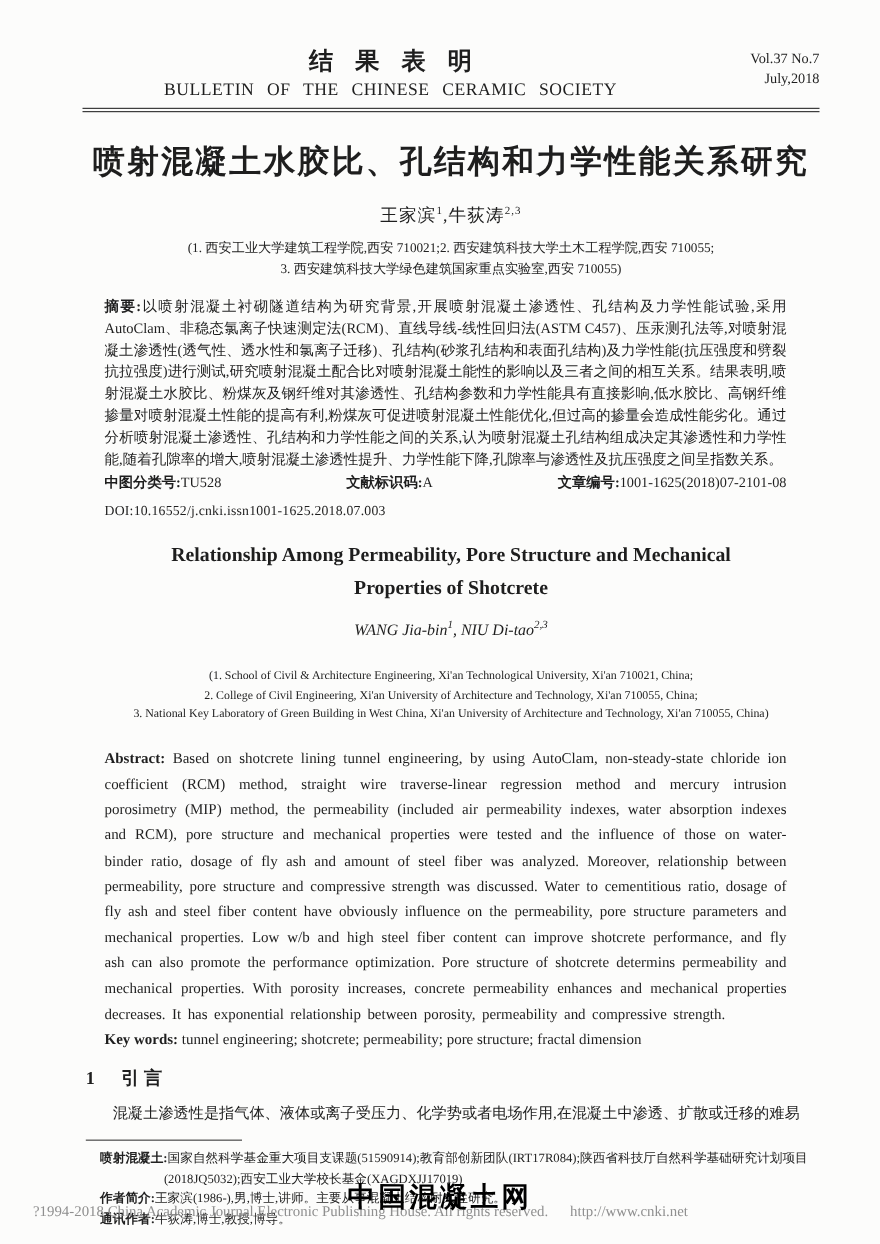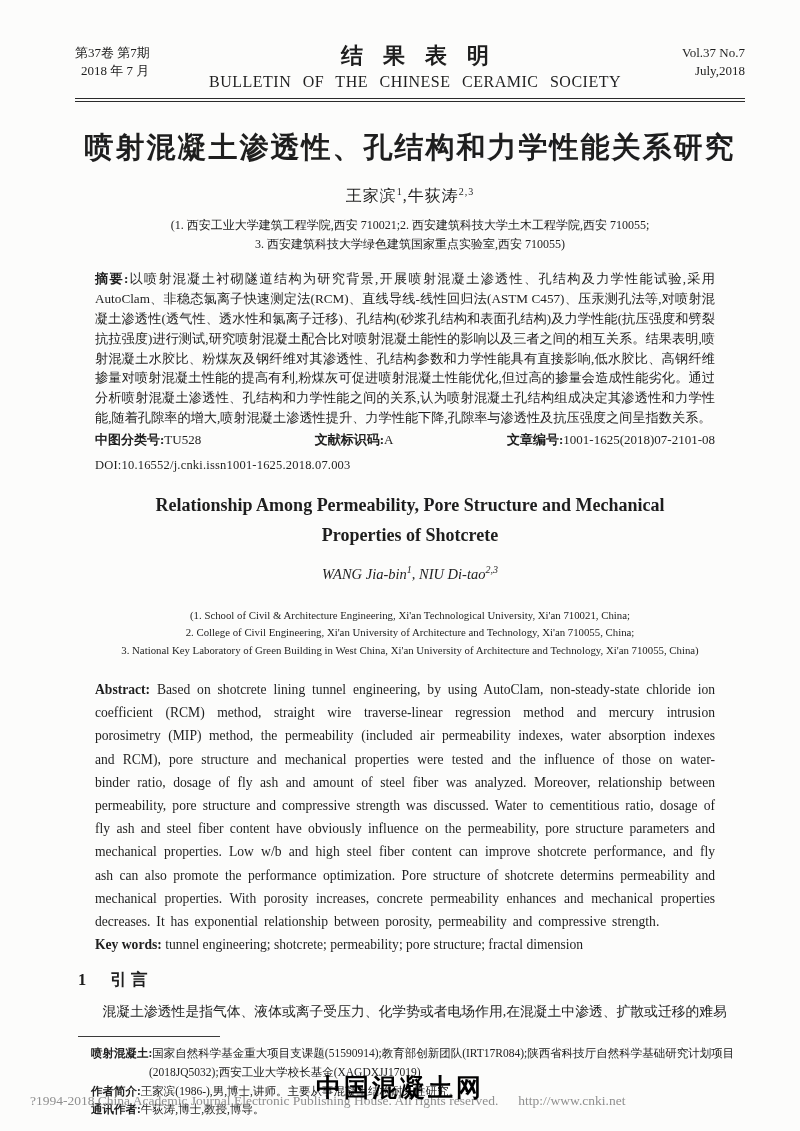--- a/index.html
+++ b/index.html
@@ -61,36 +61,32 @@
   .watermark{position:absolute;left:50%;bottom:27px;transform:translateX(-50%);
     color:#000000;font-size:25px;font-weight:700;letter-spacing:3px;white-space:nowrap;z-index:2;}
 </style>
 </head>
 <body>
 
 <div class="page">
   <div class="content">
 
     <div class="journal-header">
-      <div class="jh-left">
-        <div class="l1">第37卷 第7期</div>
-        <div class="l2">2018 年 7 月</div>
-      </div>
       <div class="jh-center">
         <div class="journal-cn">结果表明</div>
         <div class="journal-en">BULLETIN OF THE CHINESE CERAMIC SOCIETY</div>
       </div>
       <div class="jh-right">
         <div class="r1">Vol.37   No.7</div>
         <div class="r2">July,2018</div>
       </div>
     </div>
     <div class="double-rule"></div>
 
-    <h1 class="title-cn">喷射混凝土渗透性、孔结构和力学性能关系研究</h1>
+    <h1 class="title-cn">喷射混凝土水胶比、孔结构和力学性能关系研究</h1>
     <div class="authors-cn"><span>王家滨</span><sup>1</sup><span>,</span><span>牛荻涛</span><sup>2,3</sup></div>
     <div class="affil-cn">
       <div>(1. 西安工业大学建筑工程学院,西安 710021;2. 西安建筑科技大学土木工程学院,西安 710055;</div>
       <div>3. 西安建筑科技大学绿色建筑国家重点实验室,西安 710055)</div>
     </div>
 
     <div class="abs-block">
       <p class="abs-cn"><b>摘要:</b><span>以喷射混凝土衬砌隧道结构为研究背景,开展喷射混凝土渗透性、孔结构及力学性能试验,采用AutoClam、非稳态氯离子快速测定法(RCM)、直线导线-线性回归法(ASTM C457)、压汞测孔法等,对喷射混凝土渗透性(透气性、透水性和氯离子迁移)、孔结构(砂浆孔结构和表面孔结构)及力学性能(抗压强度和劈裂抗拉强度)进行测试,研究喷射混凝土配合比对喷射混凝土能性的影响以及三者之间的相互关系。结果表明,喷射混凝土水胶比、粉煤灰及钢纤维对其渗透性、孔结构参数和力学性能具有直接影响,低水胶比、高钢纤维掺量对喷射混凝土性能的提高有利,粉煤灰可促进喷射混凝土性能优化,但过高的掺量会造成性能劣化。通过分析喷射混凝土渗透性、孔结构和力学性能之间的关系,认为喷射混凝土孔结构组成决定其渗透性和力学性能,随着孔隙率的增大,喷射混凝土渗透性提升、力学性能下降,孔隙率与渗透性及抗压强度之间呈指数关系。</span></p>
     </div>
 

